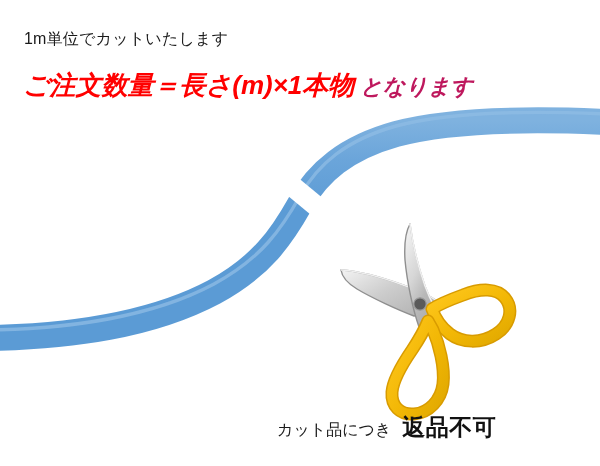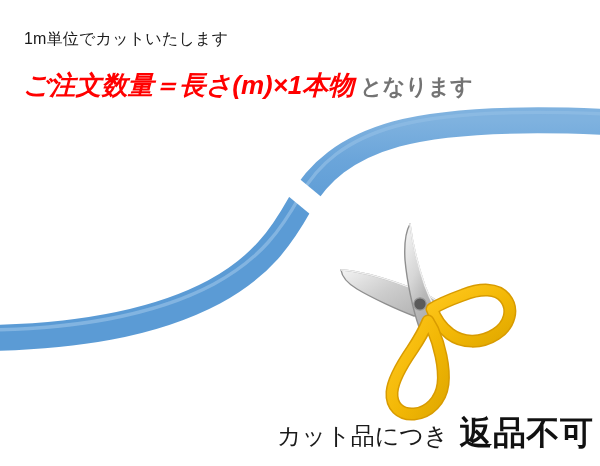--- a/index.html
+++ b/index.html
@@ -38,38 +38,39 @@
     font-weight: bold;
     line-height: 1.2;
     white-space: nowrap;
     letter-spacing: 0px;
   }
   .headline-main .em {
     color: #ff0000;
     font-style: italic;
   }
   .headline-main .tail {
-    color: #737373;
+    color: #be185d;
     font-size: 22px;
     margin-left: 6px;
+    font-style: italic;
   }
 
   .footnote {
     position: absolute;
     left: 277px;
     top: 414px;
     white-space: nowrap;
     line-height: 1.15;
   }
   .footnote .lead {
-    font-size: 24px;
+    font-size: 16px;
     color: #1a1a1a;
   }
   .footnote .strong {
-    font-size: 33px;
+    font-size: 23px;
     font-weight: bold;
     color: #111111;
     margin-left: 11px;
     letter-spacing: 0.5px;
   }
 
   
   #artwork {
     position: absolute;
     left: 0;

